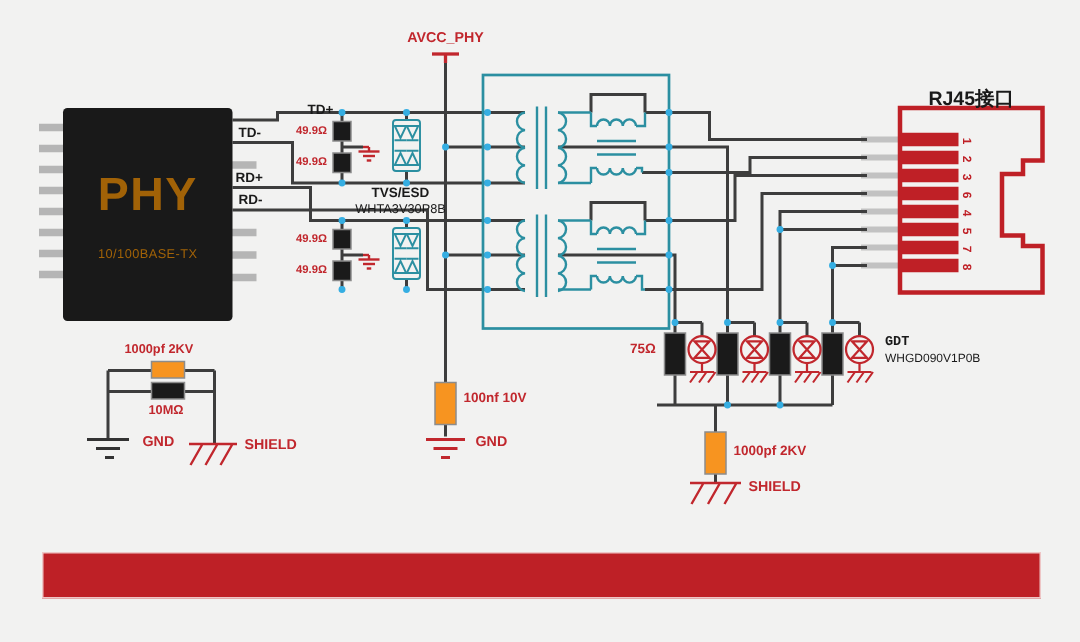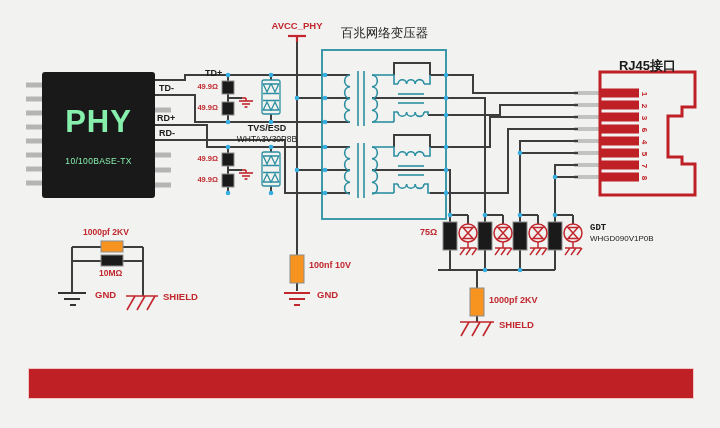--- a/index.html
+++ b/index.html
@@ -5,23 +5,23 @@
   html,body{margin:0;padding:0;background:#e9e9e9;}
   .canvas{position:relative;width:720px;height:428px;background:#f2f2f1;overflow:hidden;
           font-family:"Liberation Sans","DejaVu Sans",sans-serif;}
   .canvas svg{position:absolute;left:0;top:0;}
   .lbl{position:absolute;white-space:nowrap;line-height:1.05;}
   .b{font-weight:bold;}
   .red{color:#c1272d;}
   .blk{color:#1a1a1a;}
   .ctr{text-align:center;}
   .rt{text-align:right;}
-  .phy-chip{position:absolute;left:42px;top:72px;width:113px;height:126px;background:#191919;
+  .phy-chip{position:absolute;left:42px;top:72px;width:113px;height:142px;background:#191919;
             border-radius:3px;display:flex;flex-direction:column;align-items:center;justify-content:center;
-            color:#86efac;z-index:2;}
+            color:#a16207;z-index:2;}
   .phy-chip .big{font-size:31px;font-weight:bold;letter-spacing:1px;}
   .phy-chip .sub{font-size:8.5px;letter-spacing:.3px;margin-top:16px;}
   .pin-num{position:absolute;width:14px;height:12px;color:#bf2026;font-size:8px;font-weight:bold;
            transform:rotate(90deg);text-align:center;}
   .banner{position:absolute;left:28px;top:368px;width:666px;height:31px;background:#be2026;
           border:1px solid #eec6c6;box-sizing:border-box;}
 </style>
 </head>
 <body>
 
@@ -303,21 +303,20 @@
 <div class="lbl b red rt" style="left:190px;top:155px;width:28px;font-size:7.5px;">49.9Ω</div>
 <div class="lbl b red rt" style="left:190px;top:176px;width:28px;font-size:7.5px;">49.9Ω</div>
 
 <div class="lbl b blk ctr" style="left:224px;top:124px;width:86px;font-size:9px;">TVS/ESD</div>
 <div class="lbl blk ctr" style="left:224px;top:134.5px;width:86px;font-size:8.5px;">WHTA3V30P8B</div>
 
 <div class="lbl b red ctr" style="left:263px;top:21px;width:68px;font-size:9.5px;">AVCC_PHY</div>
 <div class="lbl b red" style="left:309px;top:261px;font-size:9px;">100nf 10V</div>
 <div class="lbl b red" style="left:317px;top:290px;font-size:9.5px;">GND</div>
 
-<div class="lbl blk ctr" style="left:322px;top:27px;width:125px;font-size:12.5px;">百兆网络变压器</div>
 
 <div class="lbl b blk ctr" style="left:598px;top:47px;width:99px;font-size:13px;margin-top:12px;">RJ45接口</div>
 <span class="pin-num" style="left:636px;top:88px;">1</span>
 <span class="pin-num" style="left:636px;top:100px;">2</span>
 <span class="pin-num" style="left:636px;top:112px;">3</span>
 <span class="pin-num" style="left:636px;top:124px;">6</span>
 <span class="pin-num" style="left:636px;top:136px;">4</span>
 <span class="pin-num" style="left:636px;top:148px;">5</span>
 <span class="pin-num" style="left:636px;top:160px;">7</span>
 <span class="pin-num" style="left:636px;top:172px;">8</span>

